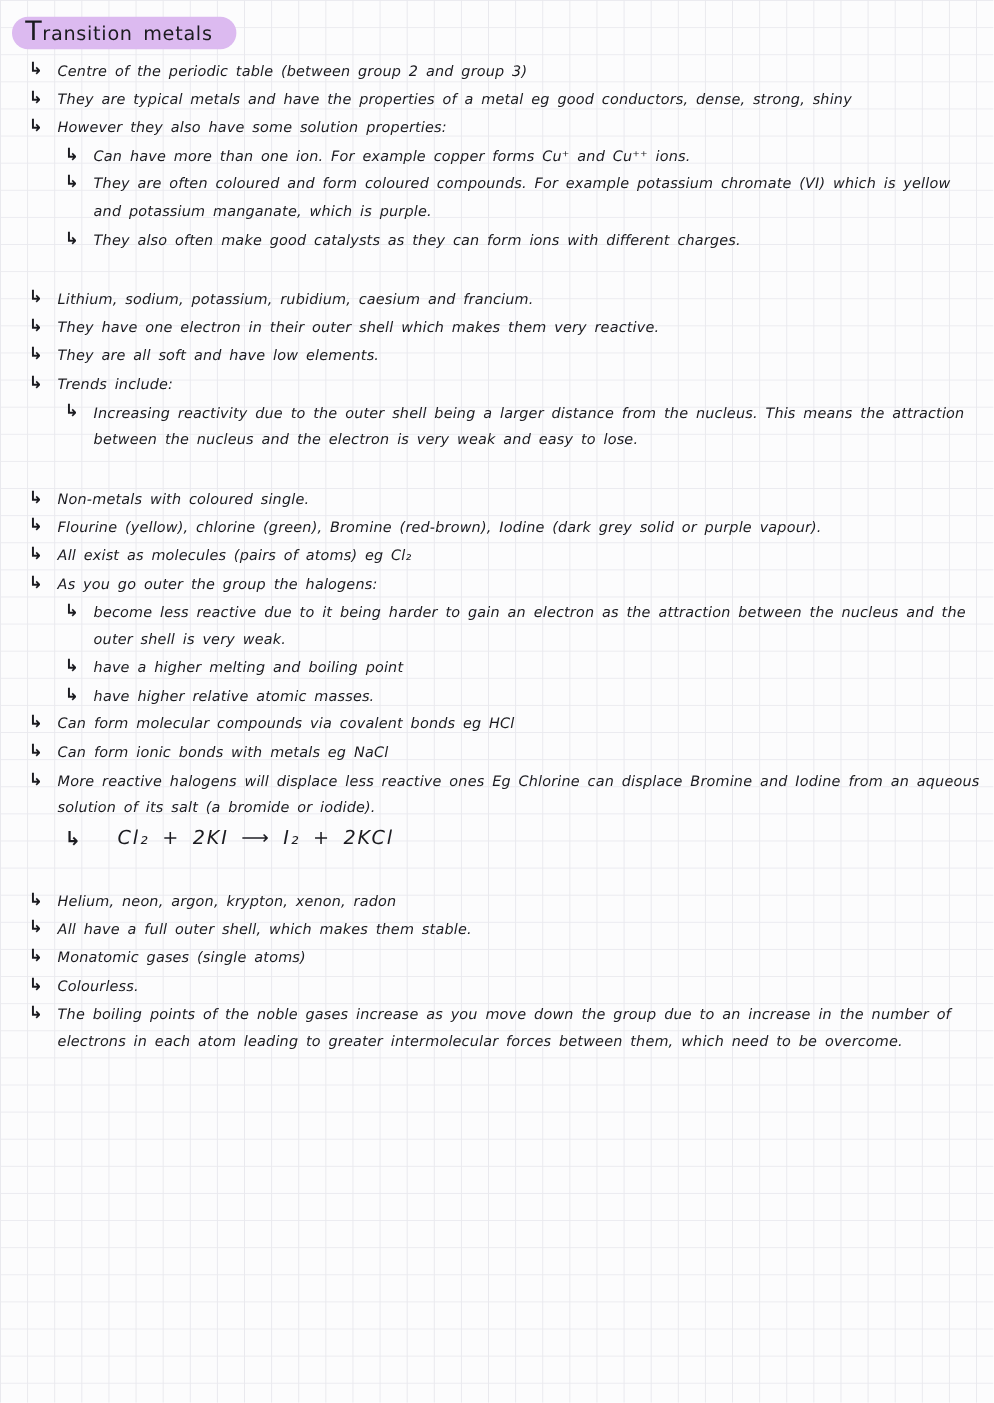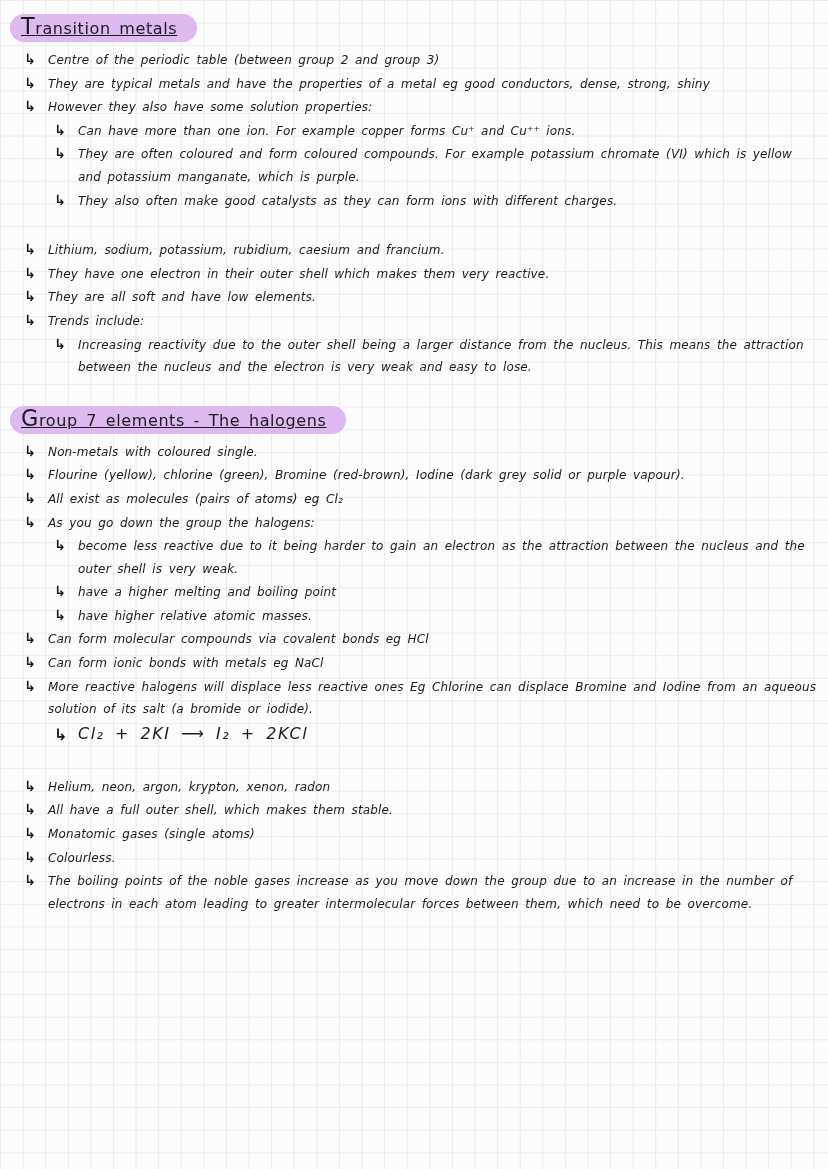--- a/index.html
+++ b/index.html
@@ -33,21 +33,20 @@
     background: #dcbaf0;
     border-radius: 15px;
     padding: 2px 20px 3px 11px;
   }
   .title-text {
     display: inline-block;
     font-size: 16px;
     letter-spacing: 0.6px;
     word-spacing: 3px;
     line-height: 20px;
-    text-decoration: underline;
   }
   .title-text::first-letter {
     font-size: 1.4em;
   }
   .item {
     display: flex;
     align-items: flex-start;
     margin-left: 14px;
     margin-bottom: 1px;
   }
@@ -69,20 +68,21 @@
     word-spacing: 2.5px;
     font-style: italic;
   }
   .item.formula {
     margin-top: 2px;
   }
   .item.formula .txt {
     font-size: 16px;
     letter-spacing: 1.5px;
     word-spacing: 4px;
+    margin-left: 20px;
   }
   .item.formula .arrow {
     font-size: 16px;
     line-height: 26px;
   }
 </style>
 </head>
 <body>
 
 <div class="page">
@@ -130,36 +130,35 @@
         <div class="item lvl1">
           <span class="arrow">↳</span>
           <span class="txt">Trends include:</span>
         </div>
         <div class="item lvl2">
           <span class="arrow">↳</span>
           <span class="txt">Increasing reactivity due to the outer shell being a larger distance from the nucleus. This means the attraction between the nucleus and the electron is very weak and easy to lose.</span>
         </div>
       </section>
       <section class="note-section">
-        <div class="title-row"><span class="title-pill"><span class="title-text">Group 7 elements - The halogens</span></span></div>
         <div class="item lvl1">
           <span class="arrow">↳</span>
           <span class="txt">Non-metals with coloured single.</span>
         </div>
         <div class="item lvl1">
           <span class="arrow">↳</span>
           <span class="txt">Flourine (yellow), chlorine (green), Bromine (red-brown), Iodine (dark grey solid or purple vapour).</span>
         </div>
         <div class="item lvl1">
           <span class="arrow">↳</span>
           <span class="txt">All exist as molecules (pairs of atoms) eg Cl₂</span>
         </div>
         <div class="item lvl1">
           <span class="arrow">↳</span>
-          <span class="txt">As you go down the group the halogens:</span>
+          <span class="txt">As you go outer the group the halogens:</span>
         </div>
         <div class="item lvl2">
           <span class="arrow">↳</span>
           <span class="txt">become less reactive due to it being harder to gain an electron as the attraction between the nucleus and the outer shell is very weak.</span>
         </div>
         <div class="item lvl2">
           <span class="arrow">↳</span>
           <span class="txt">have a higher melting and boiling point</span>
         </div>
         <div class="item lvl2">

